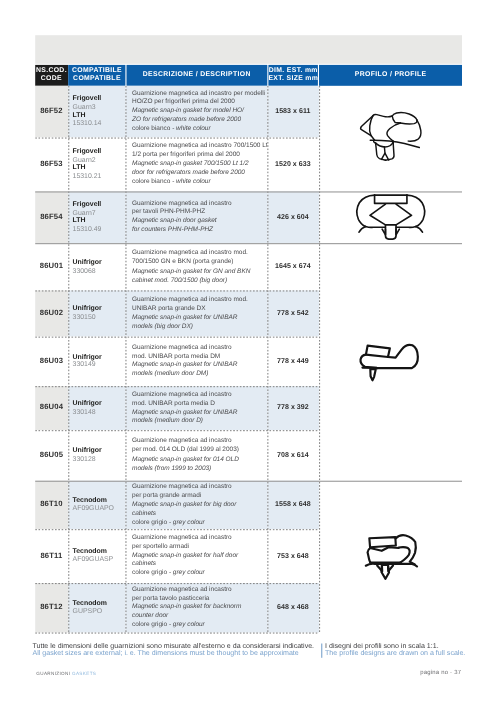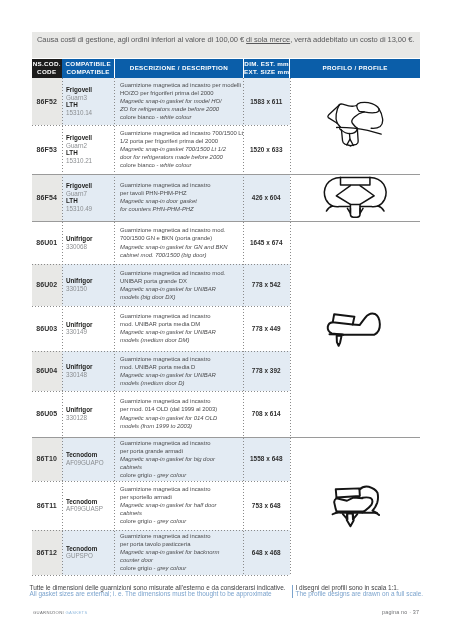--- a/index.html
+++ b/index.html
@@ -55,21 +55,20 @@
 .foot-l .a{color:#6d6e71;}
 .foot-l .b{color:#8fb8dd;}
 .foot-r{position:absolute;font-size:5.4px;color:#6d6e71;letter-spacing:0.2px;}
 </style>
 </head>
 <body>
 
 <div class="page">
 
  <div class="notice">
-  <div class="l it"><span>Causa costi di gestione, agli ordini inferiori al valore di 100,00 € </span><u>di sola merce</u><span>, verrà addebitato un costo di 13,00 €.</span></div>
  </div>
 <div class="hdr black" style="left:32.0px;width:29.5px;">
 <span>NS.COD.</span>
 <span>CODE</span>
 </div>
 <div class="hdr blue" style="left:62.3px;width:51.7px;">
 <span>COMPATIBILE</span>
 <span>COMPATIBLE</span>
 </div>
 <div class="hdr blue" style="left:114.8px;width:128.2px;">

